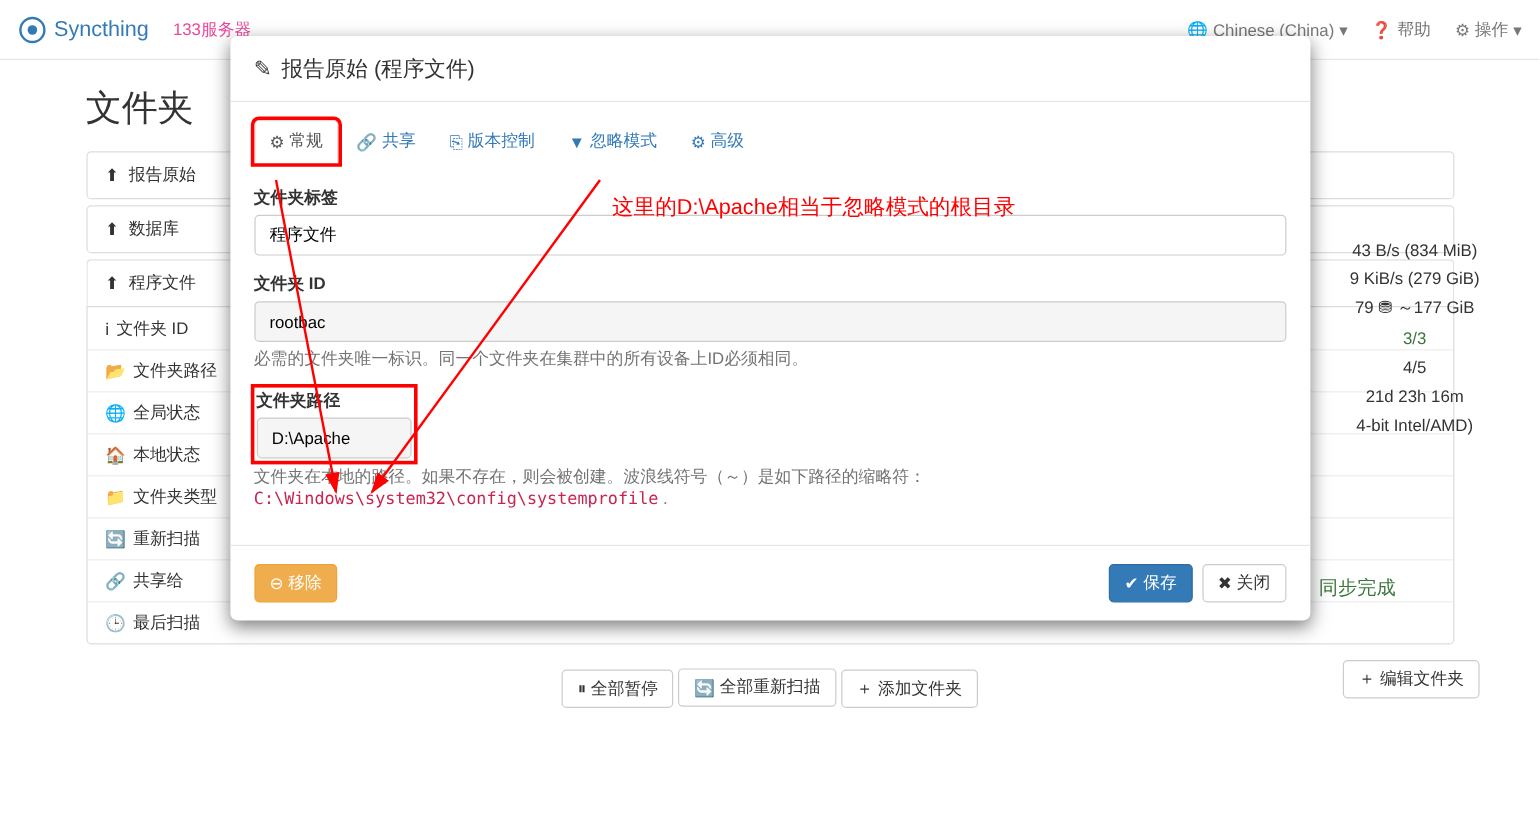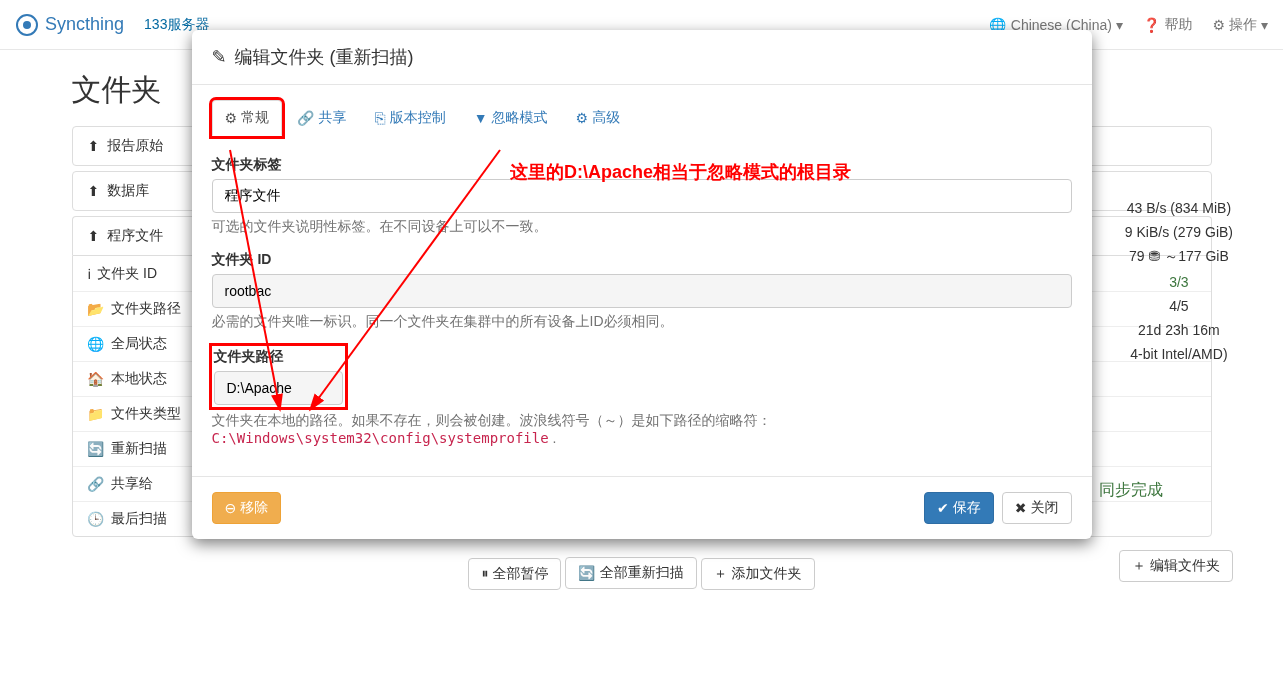--- a/index.html
+++ b/index.html
@@ -1,20 +1,20 @@
 <!DOCTYPE html>
 <html><head>
 <meta charset="utf-8">
 <style>
 * { box-sizing: border-box; margin: 0; padding: 0; }
 body { font-family: "Helvetica Neue", Helvetica, Arial, sans-serif; font-size: 14px; color: #333; background: #fff; position: relative; }
 .navbar { height: 50px; border-bottom: 1px solid #e7e7e7; display: flex; align-items: center; padding: 0 15px; }
 .navbar-brand { display: flex; align-items: center; gap: 6px; font-size: 18px; color: #337ab7; font-weight: 500; margin-right: 20px; }
 .navbar-brand svg { width: 24px; height: 24px; }
-.navbar-text { color: #0369a1; }
+.navbar-text { color: #ec4899; }
 .navbar-right { margin-left: auto; display: flex; gap: 20px; color: #777; align-items: center; }
 .navbar-right > div { cursor: pointer; display: flex; align-items: center; gap: 4px; }
 .container { max-width: 1170px; margin: 0 auto; padding: 0 15px; }
 h2 { font-size: 30px; font-weight: 500; margin: 20px 0 15px 0; }
 .panel-row { border: 1px solid #ddd; padding: 10px 15px; margin-bottom: 5px; border-radius: 4px; display: flex; align-items: center; gap: 8px; }
 .panel-row.expanded { margin-bottom: 0; border-bottom: none; border-radius: 4px 4px 0 0; }
 .detail-table { border: 1px solid #ddd; border-radius: 0 0 4px 4px; margin-bottom: 5px; }
 .detail-row { display: flex; padding: 8px 15px; border-top: 1px solid #eee; }
 .detail-row:first-child { border-top: none; }
 .detail-label { display: flex; align-items: center; gap: 6px; flex: 0 0 200px; }
@@ -39,21 +39,21 @@
 .form-group label { font-weight: bold; display: block; margin-bottom: 5px; }
 .form-control { width: 100%; padding: 8px 12px; border: 1px solid #ccc; border-radius: 4px; font-size: 14px; background: #fff; }
 .form-control[readonly] { background: #f5f5f5; }
 .help-text { color: #737373; margin-top: 5px; font-size: 14px; }
 .help-text code { color: #c7254e; font-family: monospace; }
 .path-highlight { outline: 3px solid red; display: inline-block; padding: 2px; }
 .modal-footer { padding: 15px 20px; border-top: 1px solid #e5e5e5; display: flex; }
 .modal-footer .right { margin-left: auto; display: flex; gap: 8px; }
 
 
-.annotation-text { position: fixed; left: 510px; top: 160px; color: red; font-size: 18px; z-index: 30; font-weight: bold; }
+.annotation-text { position: fixed; left: 510px; top: 160px; color: red; font-size: 18px; z-index: 30; }
 .arrow { position: fixed; z-index: 25; pointer-events: none; }
 </style>
 </head>
 <body>
 
 <div class="navbar">
   <div class="navbar-brand">
     <svg viewBox="0 0 24 24">
         <circle cx="12" cy="12" r="10" fill="none" stroke="#337ab7" stroke-width="2"></circle>
         <circle cx="12" cy="12" r="4" fill="#337ab7"></circle>
@@ -171,21 +171,21 @@
 
 <div class="sync-done">同步完成</div>
 <div class="right-action"><button class="btn">
       <span>＋</span>
       <span>编辑文件夹</span>
     </button></div>
 
 <div class="modal">
   <div class="modal-header">
     <span>✎</span>
-    <span>编辑文件夹 (重新扫描)</span>
+    <span>报告原始 (程序文件)</span>
   </div>
   <div class="modal-body">
     <div class="tabs">
       <div class="tab active tab-highlight">
           <span>⚙</span>
           <span>常规</span>
         </div>
       <div class="tab">
           <span>🔗</span>
           <span>共享</span>
@@ -200,21 +200,20 @@
         </div>
       <div class="tab">
           <span>⚙</span>
           <span>高级</span>
         </div>
     </div>
 
     <div class="form-group">
       <label>文件夹标签</label>
       <input class="form-control" value="程序文件" style="">
-      <div class="help-text">可选的文件夹说明性标签。在不同设备上可以不一致。</div>
     </div>
 
     <div class="form-group">
       <label>文件夹 ID</label>
       <input class="form-control" readonly="" value="rootbac" style="">
       <div class="help-text">必需的文件夹唯一标识。同一个文件夹在集群中的所有设备上ID必须相同。</div>
     </div>
 
     <div class="form-group">
       <span class="path-highlight"><label>文件夹路径</label>

